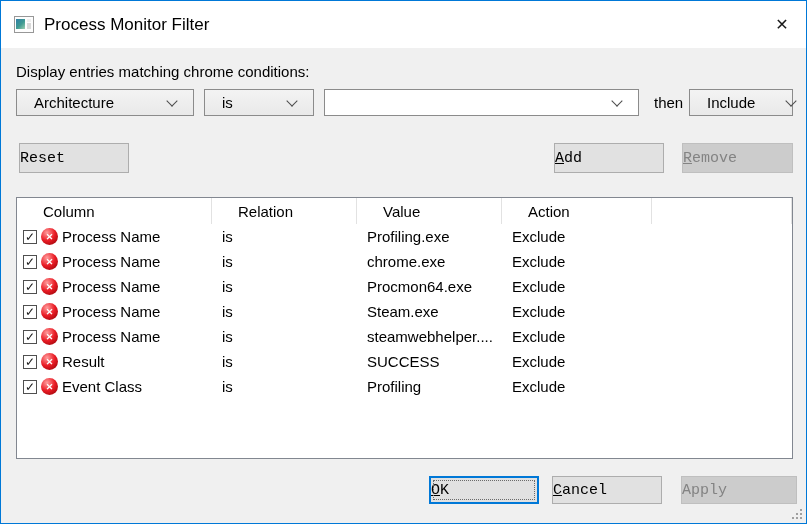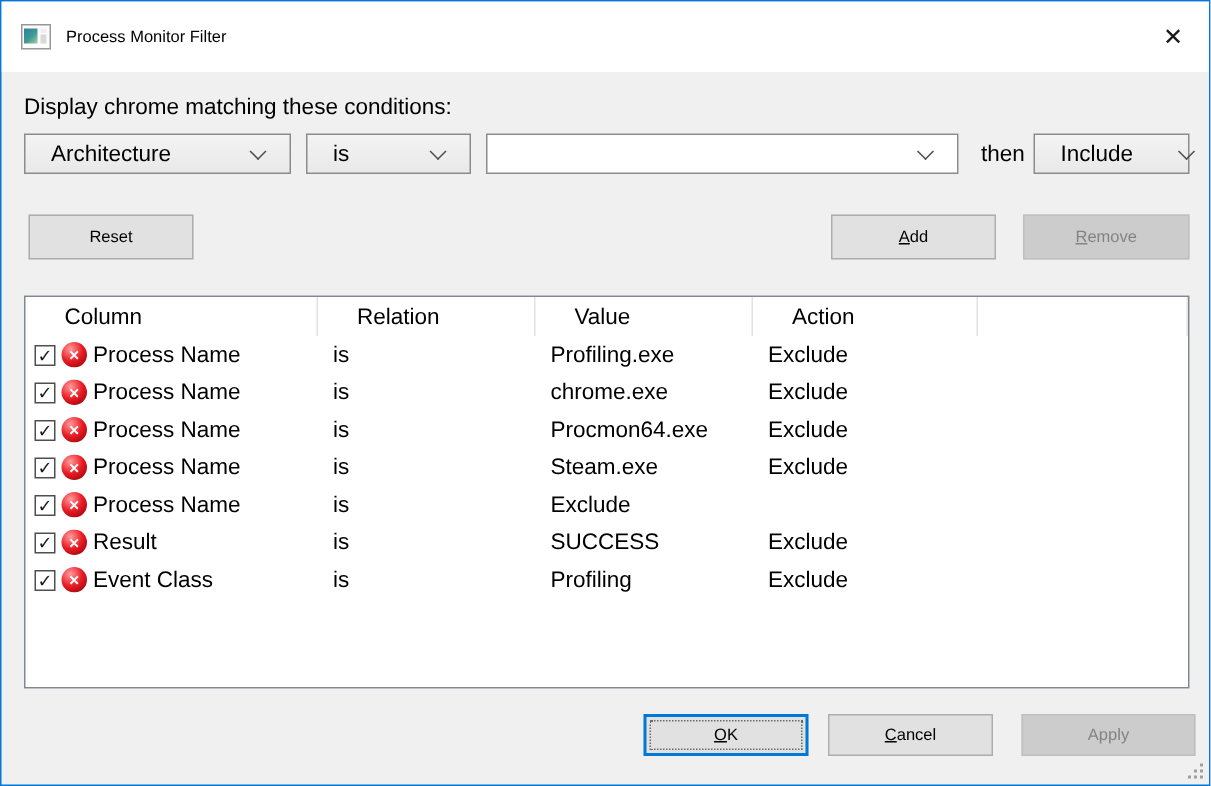--- a/index.html
+++ b/index.html
@@ -8,38 +8,38 @@
     border:1px solid #0078d7; background:#f0f0f0;
     font-family:"Liberation Sans", sans-serif; font-size:15px; color:#000;
     overflow:hidden;
   }
   
   .titlebar { position:absolute; top:0; left:0; right:0; height:47px; background:#ffffff; display:flex; align-items:center; }
   .app-icon { margin-left:13px; width:18px; height:15px; position:relative; border:1px solid #979797; background:#fdfdfd; flex:none; }
   .app-icon .pane-left  { position:absolute; left:1px; top:2px; width:9px; height:10px; background:linear-gradient(135deg,#2f7fa6 0%,#3f9a92 55%,#9fd0b0 100%); }
   .app-icon .pane-strip { position:absolute; left:12px; top:2px; width:4px; height:3px; background:#efefef; }
   .app-icon .pane-right { position:absolute; left:12px; top:6px; width:4px; height:6px; background:#d9d9d9; }
-  .title-text { margin-left:10px; font-size:11px; color:#000; }
+  .title-text { margin-left:10px; font-size:17px; color:#000; }
   .close-btn { margin-left:auto; width:48px; height:100%; display:flex; align-items:center; justify-content:center;
                font-size:16px; font-weight:300; color:#1a1a1a; cursor:default; }
   
   .instructions { position:absolute; left:15px; top:62px; }
   .combo { position:absolute; top:88px; height:27px; box-sizing:border-box; border:1px solid #8b8b8b;
            background:linear-gradient(#f3f3f3,#e9e9e9); display:flex; align-items:center; padding:0 17px; }
   .combo.white { background:#ffffff; }
   .chev { margin-left:auto; width:7px; height:7px; border-right:1.5px solid #4c4c4c; border-bottom:1.5px solid #4c4c4c;
           transform:rotate(45deg); margin-top:-4px; flex:none; }
   #combo-column   { left:15px;  width:178px; }
   #combo-relation { left:203px; width:110px; }
   #combo-value    { left:323px; width:315px; }
   #combo-action   { left:688px; width:104px;gap:32px; }
   .then-label { position:absolute; left:653px; top:93px; }
   
   .btn { position:absolute; box-sizing:border-box; border:1px solid #adadad; background:#e1e1e1;
-         display:flex; align-items:center; justify-content:center; font-family:Liberation Sans, sans-serif; font-size:11px; color:#000; padding:0; }
+         display:flex; align-items:center; font-family:Liberation Mono, monospace; font-size:15px; color:#000; padding:0; }
   .btn.disabled { background:#cccccc; border-color:#bfbfbf; color:#838383; }
   .u { text-decoration:underline; }
   #btn-reset  { left:18px;  top:142px; width:110px; height:30px; }
   #btn-add    { left:553px; top:142px; width:110px; height:30px; }
   #btn-remove { left:681px; top:142px; width:111px; height:30px; }
   
   #listbox { position:absolute; left:15px; top:196px; width:777px; height:262px; box-sizing:border-box;
              background:#ffffff; border:1px solid #828790; overflow:hidden; }
   .lrow { display:grid; grid-template-columns:195px 145px 145px 150px 1fr; align-items:center; height:25px; }
   .lheader { height:26px; }
@@ -72,21 +72,21 @@
       <span class="pane-left"></span>
       <span class="pane-strip"></span>
       <span class="pane-right"></span>
     </div>
     <span class="title-text">Process Monitor Filter</span>
     <div class="close-btn">
       <span>✕</span>
     </div>
   </div>
 
-  <div class="instructions">Display chrome matching these conditions:</div>
+  <div class="instructions">Display entries matching chrome conditions:</div>
 
   <div class="combo" id="combo-column">
     <span>Architecture</span>
     <span class="chev"></span>
   </div>
   <div class="combo" id="combo-relation">
     <span>is</span>
     <span class="chev"></span>
   </div>
   <div class="combo white" id="combo-value">
@@ -178,20 +178,21 @@
 
     <div class="lrow">
       <div class="cell cell-first">
         <span class="cb">
             <span class="cbmark">✓</span>
           </span>
         <span class="xicon">✕</span>
         <span>Process Name</span>
       </div>
       <div class="cell">is</div>
+      <div class="cell">steamwebhelper....</div>
       <div class="cell">Exclude</div>
       <div class="cell"></div>
     </div>
 
     <div class="lrow">
       <div class="cell cell-first">
         <span class="cb">
             <span class="cbmark">✓</span>
           </span>
         <span class="xicon">✕</span>

